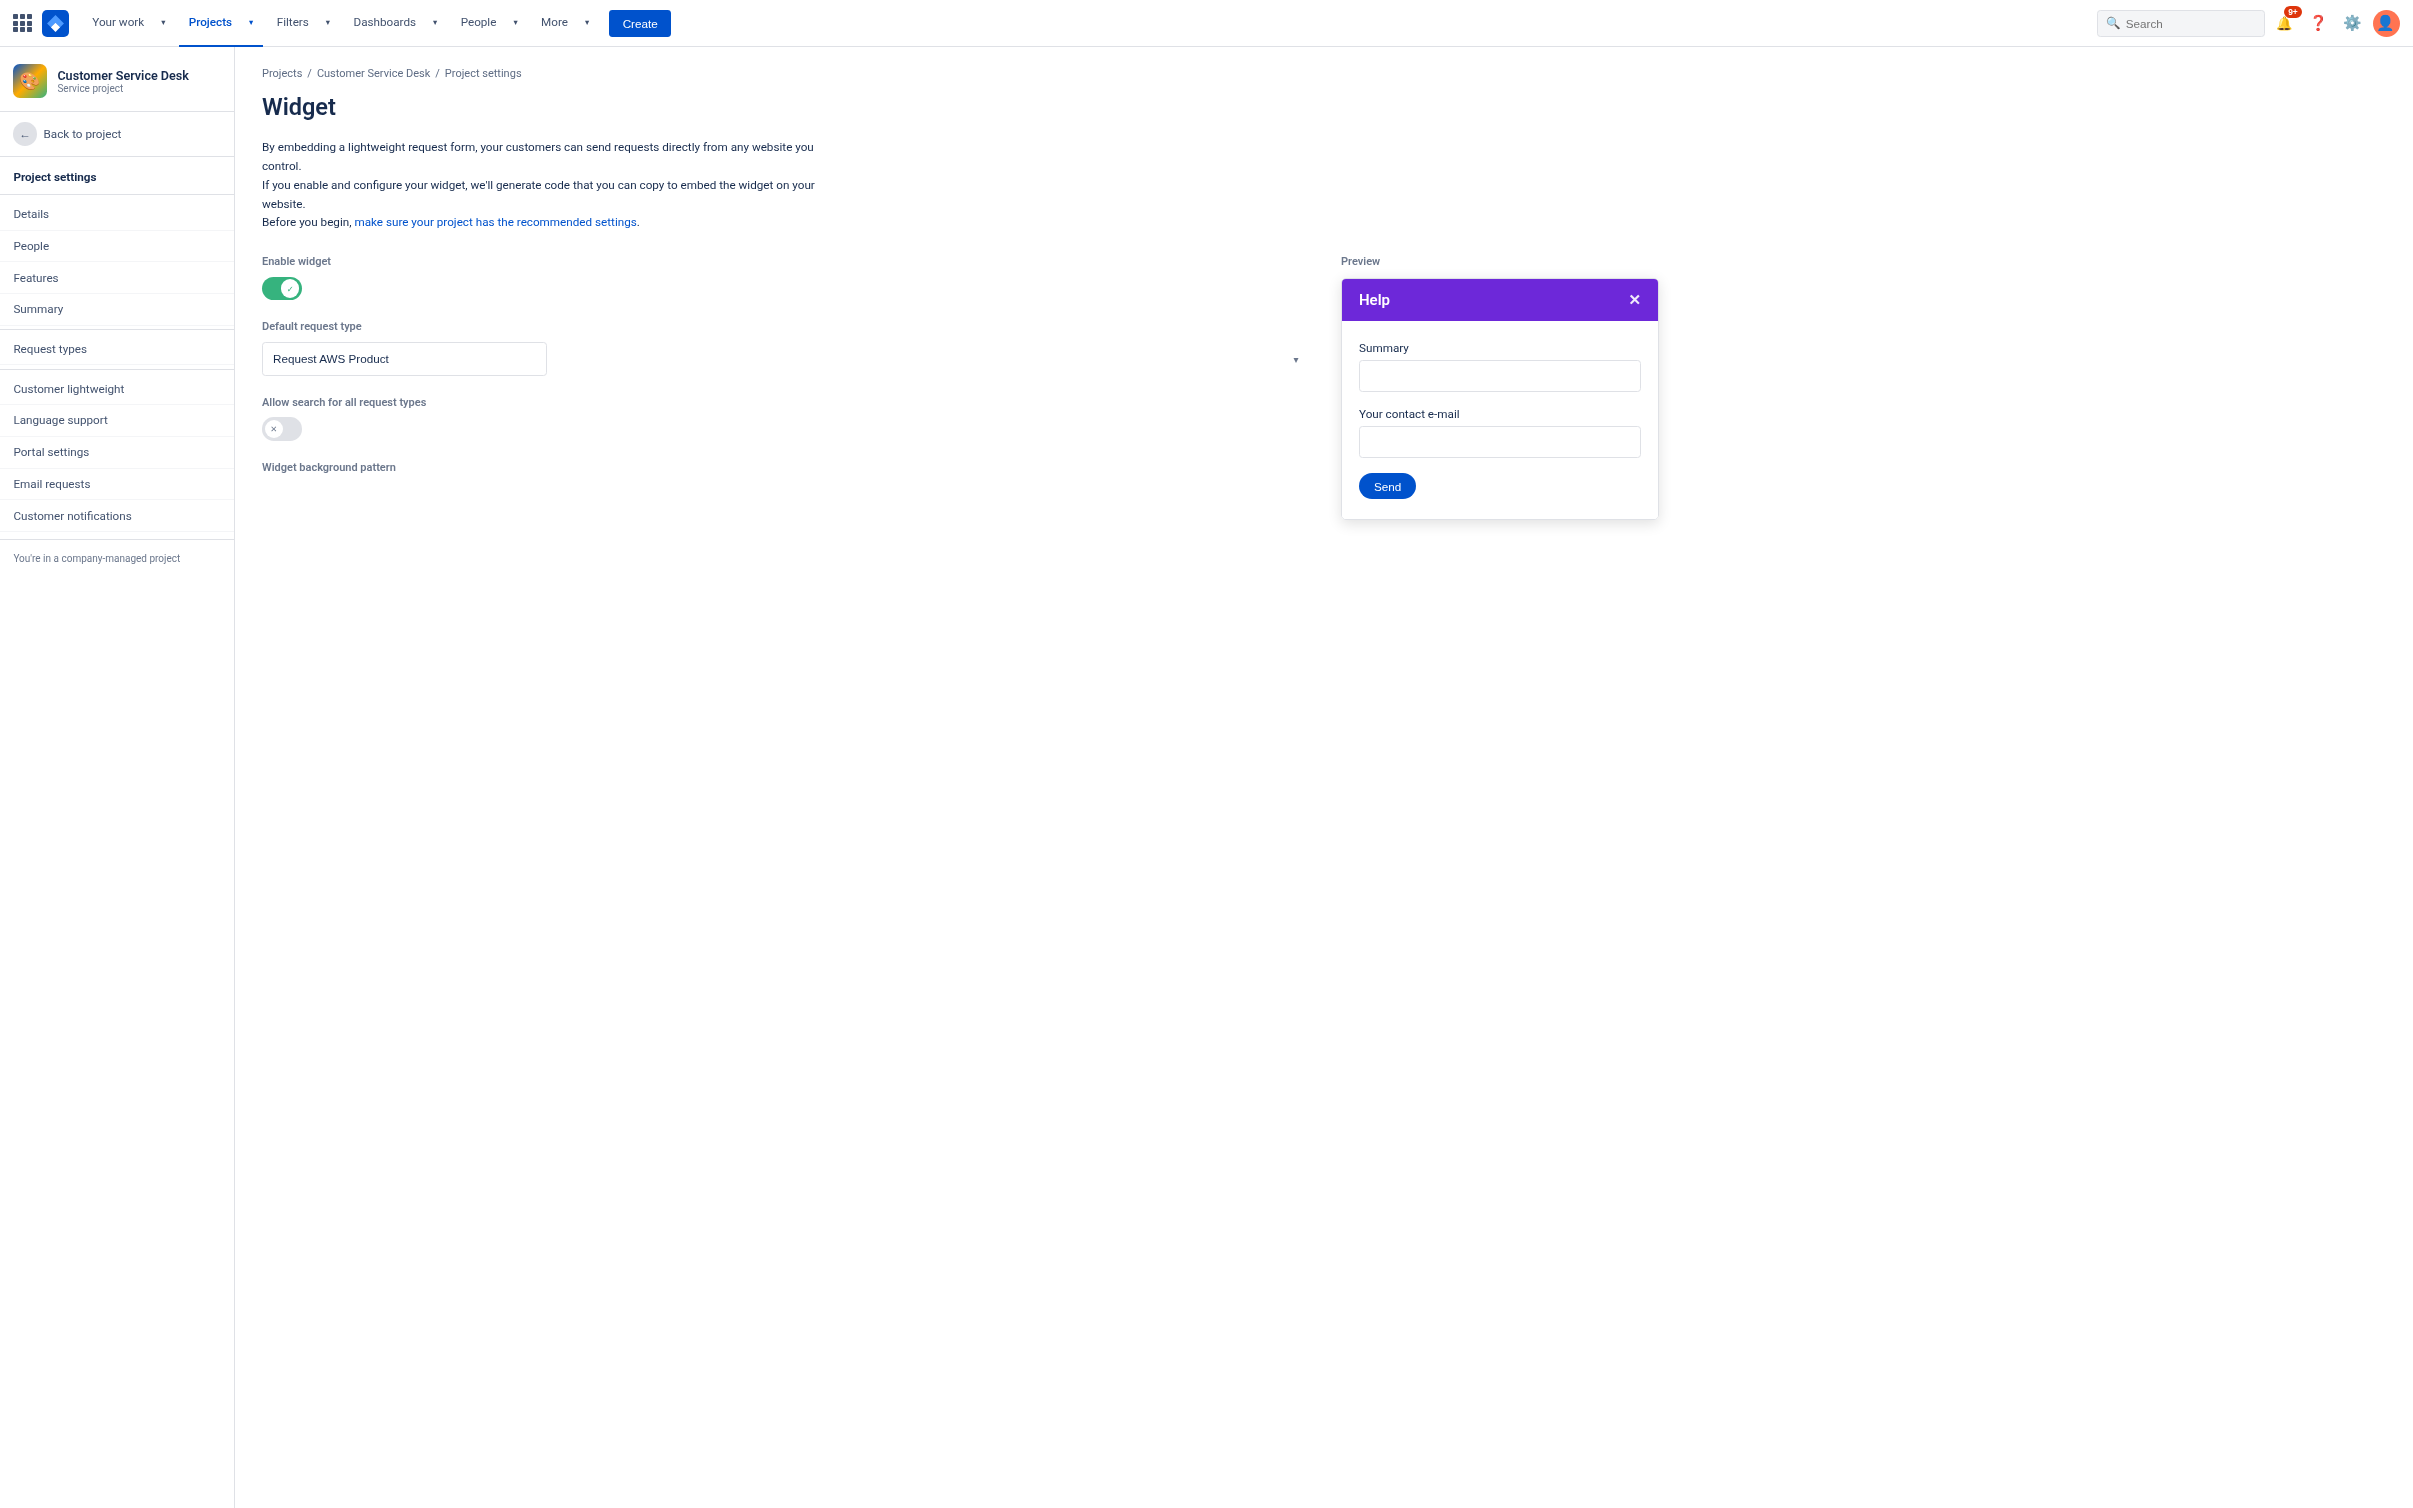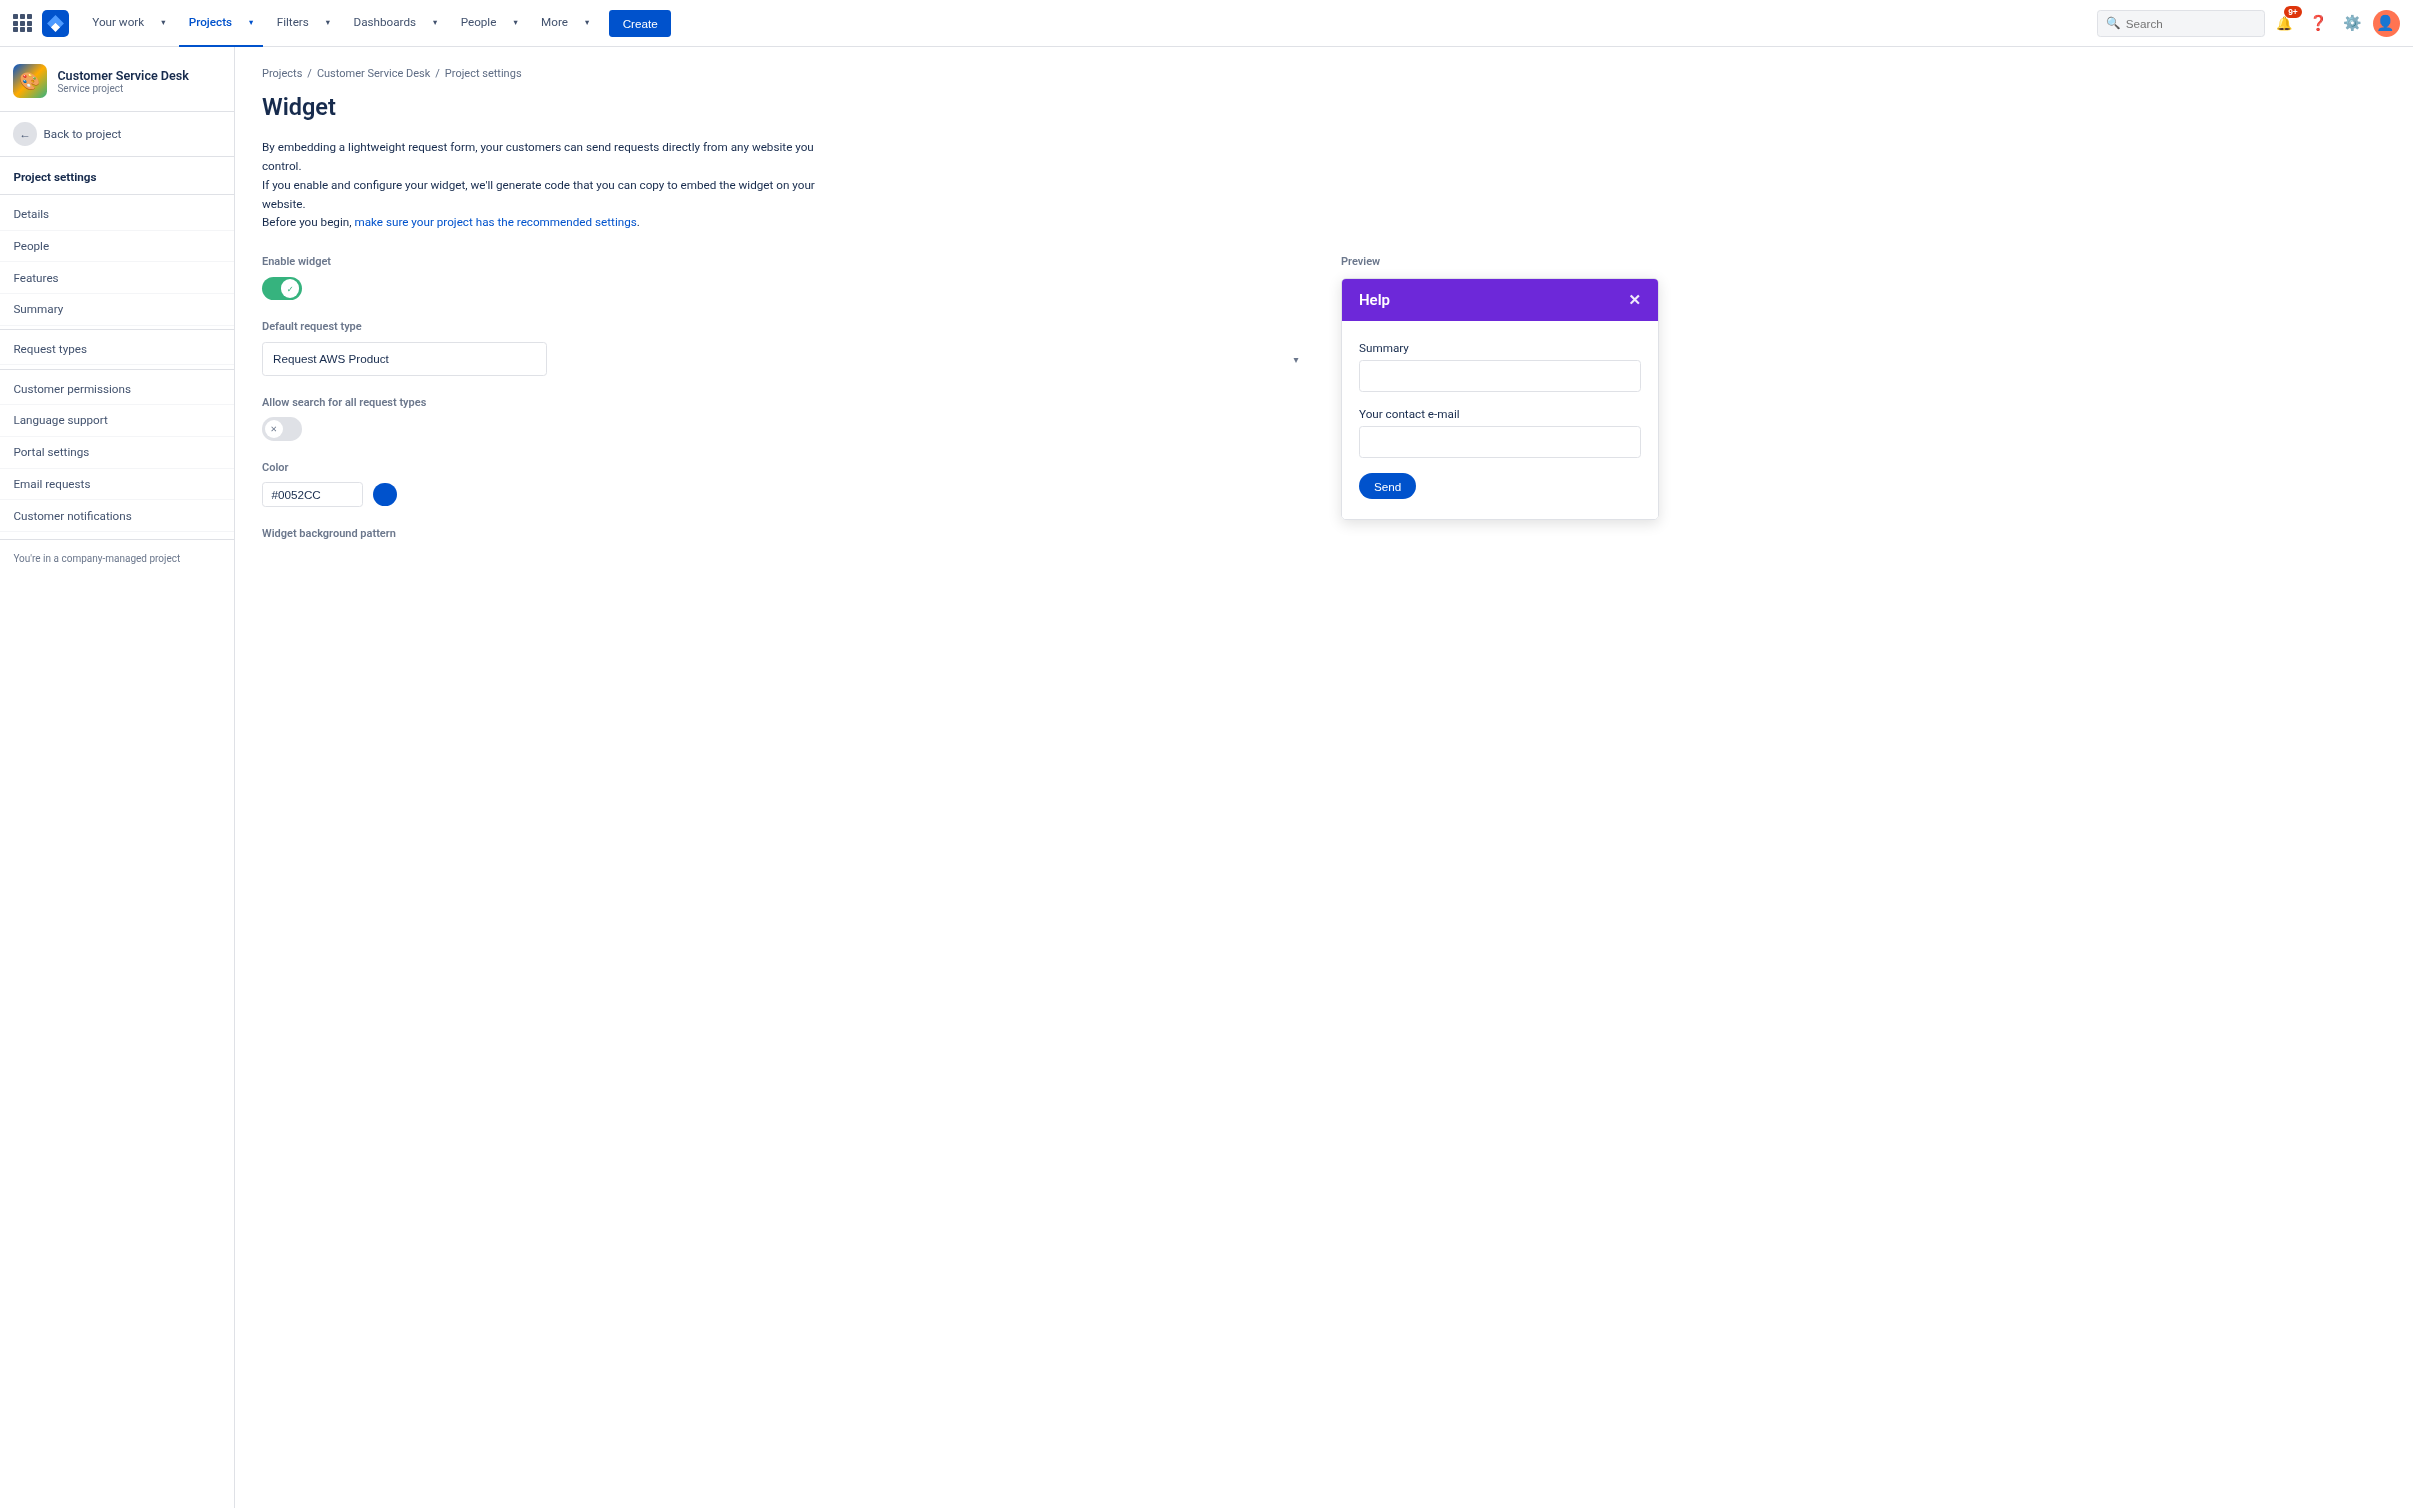--- a/index.html
+++ b/index.html
@@ -267,21 +267,21 @@
     </div>
     <div class="sidebar-section-title">Project settings</div>
     <hr class="section-divider">
     <div class="sidebar-item">Details</div>
     <div class="sidebar-item">People</div>
     <div class="sidebar-item">Features</div>
     <div class="sidebar-item">Summary</div>
     <hr class="section-divider">
     <div class="sidebar-item">Request types</div>
     <hr class="section-divider">
-    <div class="sidebar-item">Customer permissions</div>
+    <div class="sidebar-item">Customer lightweight</div>
     <div class="sidebar-item">Language support</div>
     <div class="sidebar-item">Portal settings</div>
     <div class="sidebar-item">Email requests</div>
     <div class="sidebar-item">Customer notifications</div>
     <div class="sidebar-footer">You're in a company-managed project</div>
   </aside>
 
   <main class="main">
 
     <div class="breadcrumb">
@@ -329,27 +329,20 @@
         <div class="field-group">
           <div class="field-label">Allow search for all request types</div>
           <div class="toggle-wrap">
             <button class="toggle off">
               <div class="toggle-knob"></div>
             </button>
           </div>
         </div>
 
 
-        <div class="field-group">
-          <div class="field-label">Color</div>
-          <div class="color-row">
-            <input type="text" class="color-text" value="#0052CC" style="">
-            <div class="color-circle" style="background:#0052CC;"></div>
-          </div>
-        </div>
 
         <div class="field-group">
           <div class="field-label">Widget background pattern</div>
         </div>
 
       </div>
 
       <div class="preview-col">
         <div class="preview-label">Preview</div>
         <div class="widget-preview">

